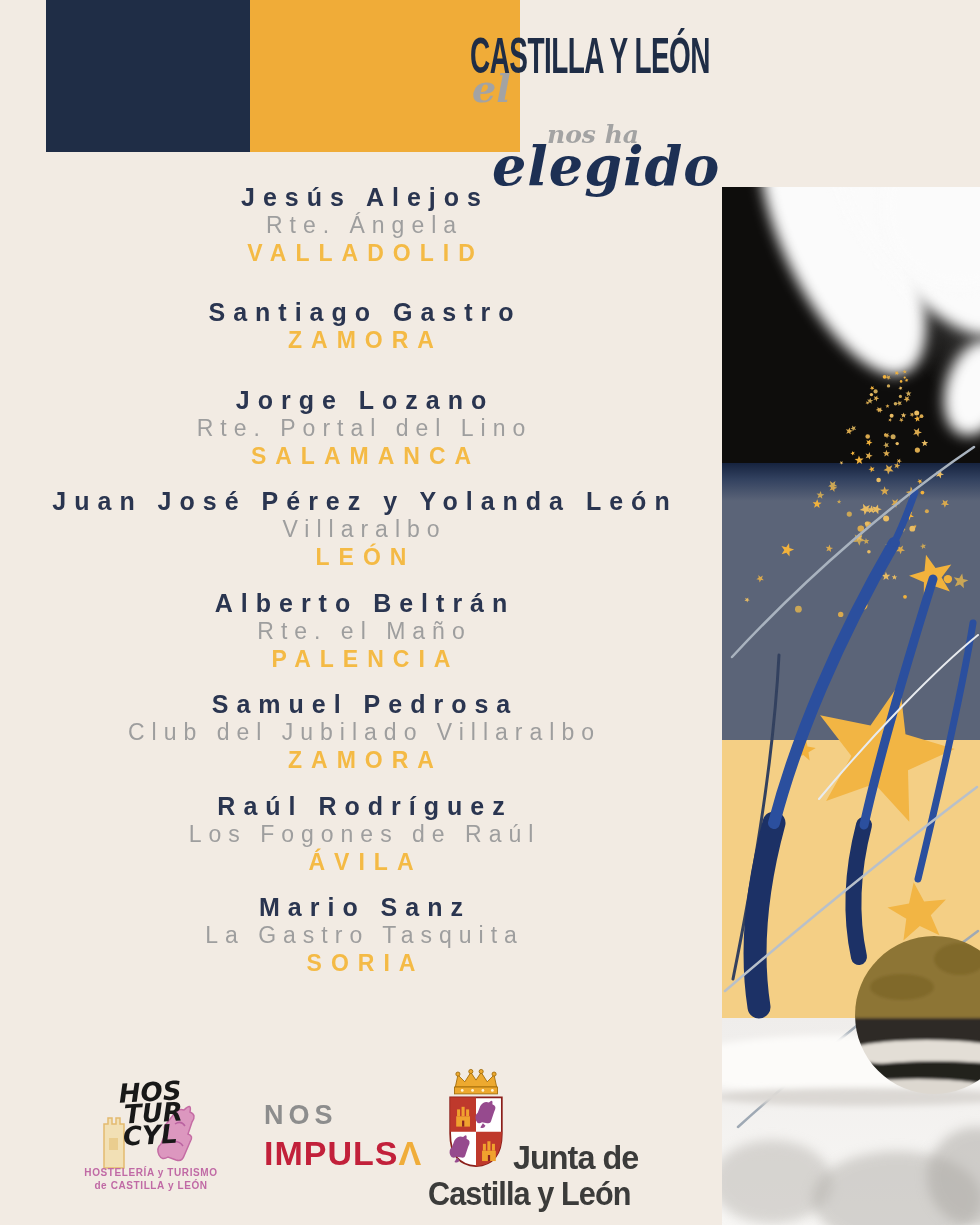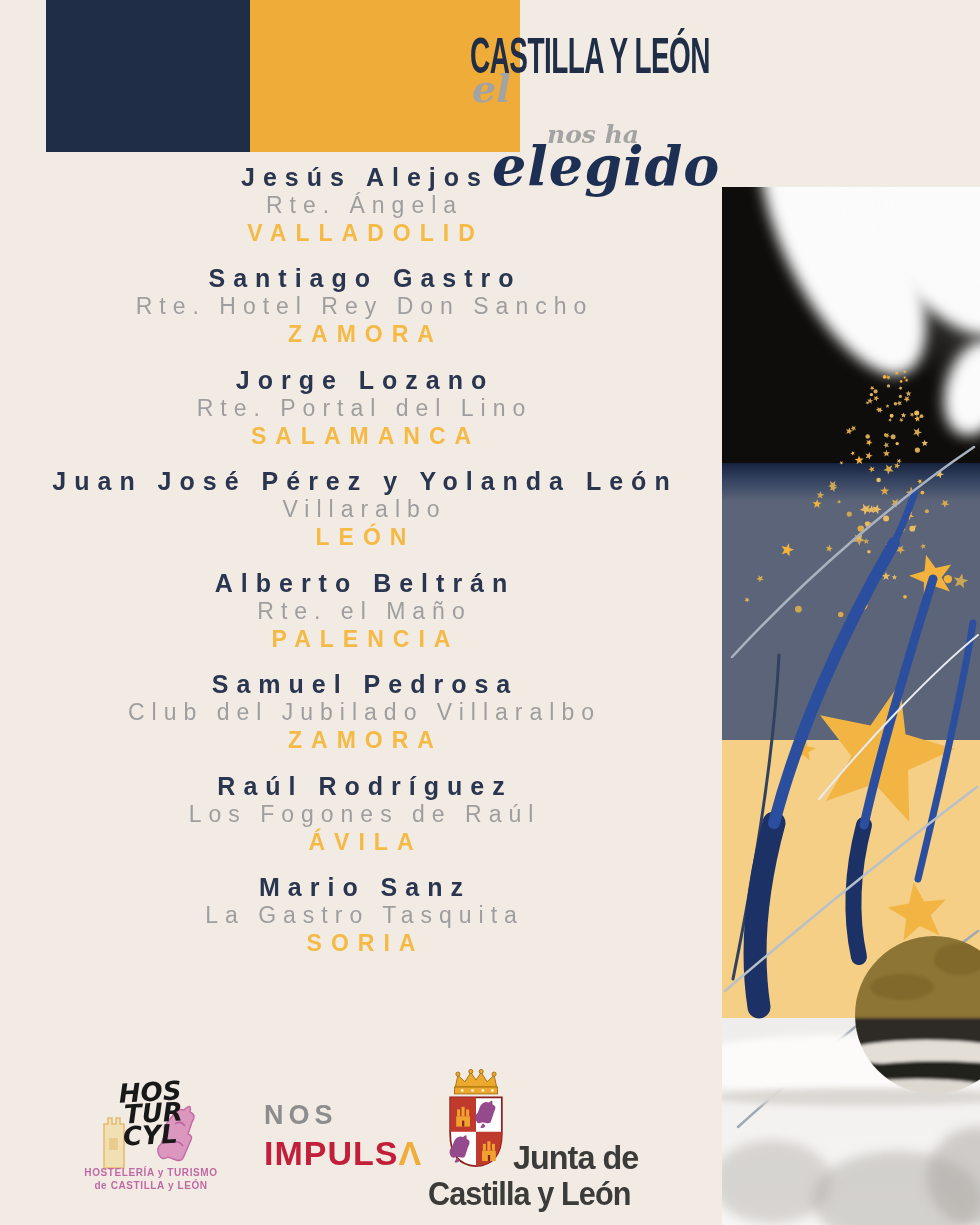--- a/index.html
+++ b/index.html
@@ -18,21 +18,21 @@
   }
   .script-row{position:absolute;left:472px;top:66px;display:flex;align-items:baseline;z-index:5;
     font-family:"DejaVu Serif",serif;font-style:italic;font-weight:bold;justify-content:flex-end;}
   .script-el{font-size:38px;color:#a3a3a3;margin-right:12px;}
   .script-cielo{font-size:58px;color:#f0ad3a;letter-spacing:2px;}
   .script-nosha{position:absolute;left:547px;top:120px;z-index:5;
     font-family:"DejaVu Serif",serif;font-style:italic;font-weight:bold;font-size:25px;color:#a3a3a3;}
   .script-elegido{position:absolute;left:492px;top:134px;z-index:5;
     font-family:"DejaVu Serif",serif;font-style:italic;font-weight:bold;font-size:54px;color:#1d3054;letter-spacing:1px;}
   
-  .chef-list{position:absolute;left:0;top:154px;width:722px;}
+  .chef-list{position:absolute;left:0;top:174px;width:722px;}
   .chef{height:101.5px;display:flex;flex-direction:column;align-items:center;justify-content:center;gap:6px;text-align:center;}
   .chef div{line-height:22px;white-space:nowrap;}
   .chef-name{font-size:25px;font-weight:bold;letter-spacing:8px;color:#2a3550;padding-left:8px;}
   .chef-restaurant{font-size:23px;font-weight:normal;letter-spacing:7px;color:#9e9e9e;padding-left:7px;}
   .chef-city{font-size:23px;font-weight:bold;letter-spacing:9px;color:#f4ba45;padding-left:9px;}
   
   .panel{position:absolute;left:722px;top:187px;width:258px;height:1038px;overflow:hidden;}
   .sec{position:absolute;left:0;width:258px;}
   .sec-photo-top{top:0;height:277px;
     background:radial-gradient(130px 210px at 102% 28%, rgba(165,165,165,.45), transparent 70%), #0e0d0c;}
@@ -80,21 +80,20 @@
 
 <div class="chef-list" id="chef-list">
   <div class="chef">
     <div class="chef-name">Jesús Alejos</div>
     <div class="chef-restaurant">Rte. Ángela</div>
     <div class="chef-city">VALLADOLID</div>
   </div>
 
   <div class="chef">
     <div class="chef-name">Santiago Gastro</div>
-    <div class="chef-restaurant">Rte. Hotel Rey Don Sancho</div>
     <div class="chef-city">ZAMORA</div>
   </div>
 
   <div class="chef">
     <div class="chef-name">Jorge Lozano</div>
     <div class="chef-restaurant">Rte. Portal del Lino</div>
     <div class="chef-city">SALAMANCA</div>
   </div>
 
   <div class="chef">

